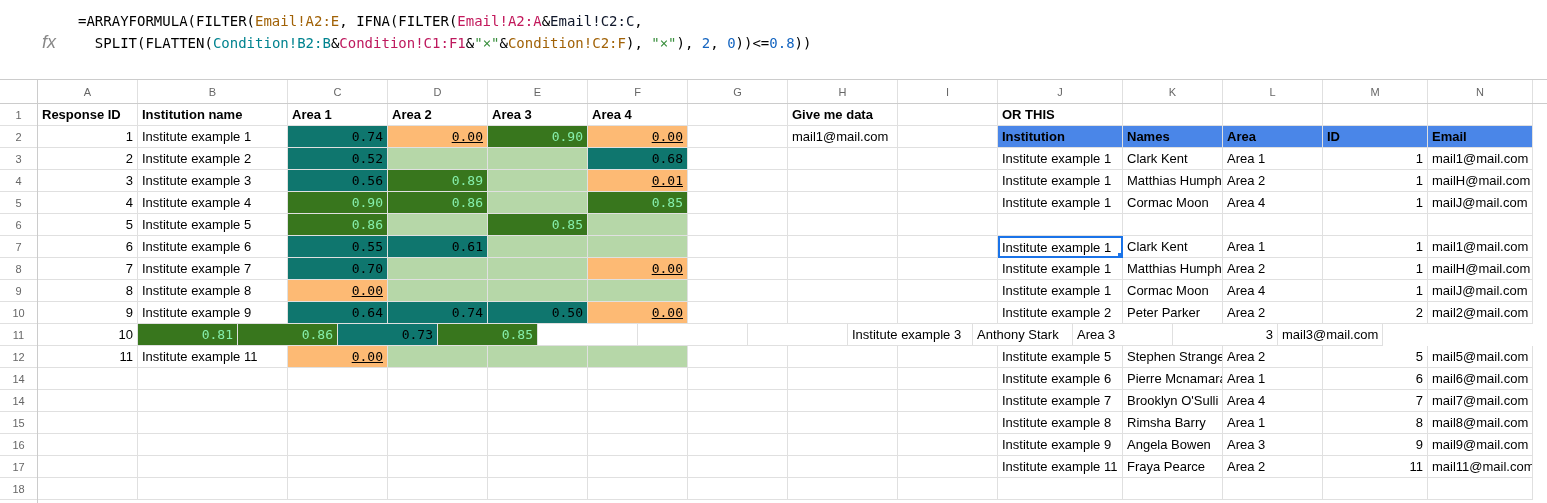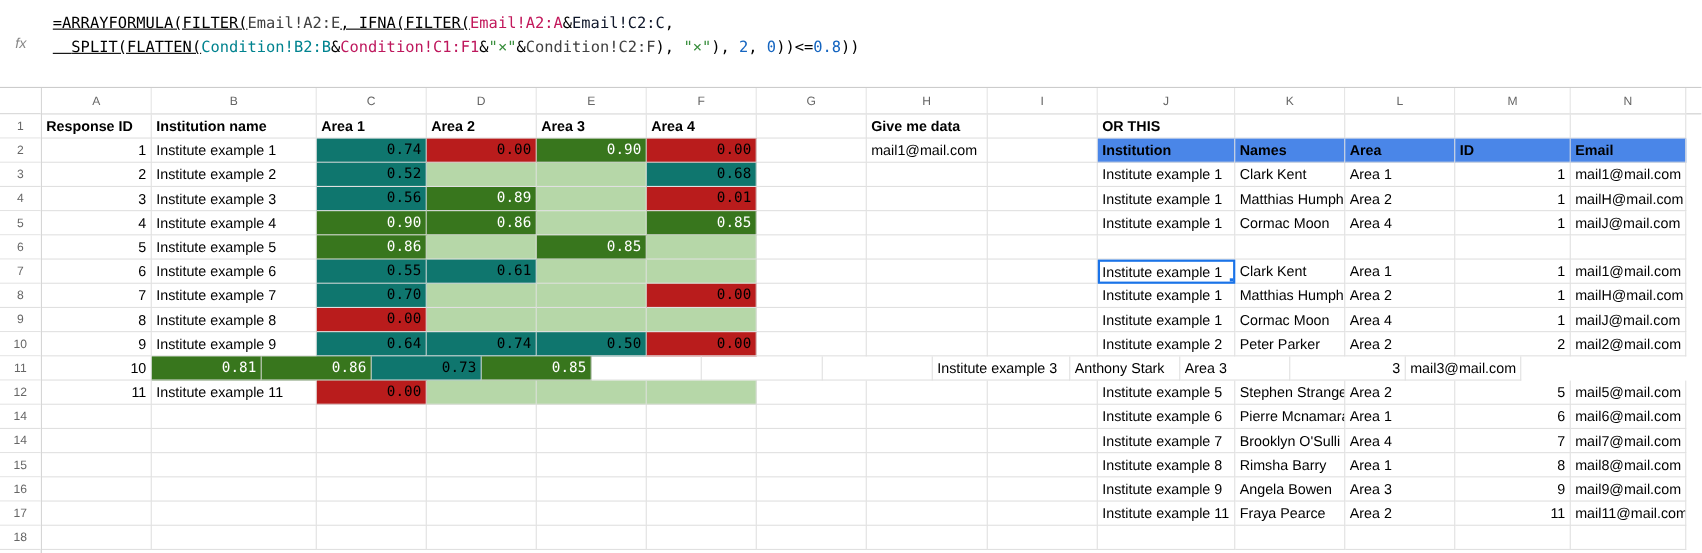--- a/index.html
+++ b/index.html
@@ -1,22 +1,22 @@
 <!DOCTYPE html>
 <html><head>
 <meta charset="utf-8">
 <style>
   * { box-sizing: border-box; margin: 0; padding: 0; }
   body { font-family: Arial, sans-serif; font-size: 13px; color: #000; background: #fff; overflow: hidden; width: 1547px; height: 503px; }
   
   .formula-bar { display: flex; align-items: flex-start; border-bottom: 1px solid #ccc; height: 80px; padding: 4px 0; }
-  .fx-label { width: 38px; display: flex; align-items: center; justify-content: center; font-style: italic; color: #888; font-size: 13px; padding-top: 28px; }
+  .fx-label { width: 38px; display: flex; align-items: center; justify-content: center; font-style: italic; color: #888; font-size: 18px; padding-top: 28px; margin-left: 30px; }
   .formula-content { flex: 1; padding: 6px 10px; font-family: 'Consolas', monospace; font-size: 14px; line-height: 22px; white-space: pre-wrap; }
-  .formula-content .fn { color: #000; text-decoration: underline; }
-  .formula-content .ref1 { color: #404040; }
+  .formula-content .fn { color: #000; }
+  .formula-content .ref1 { color: #a16207; }
   .formula-content .ref2 { color: #c2185b; }
   .formula-content .ref3 { color: #0f172a; }
   .formula-content .str { color: #388e3c; }
   .formula-content .num { color: #1565c0; }
   .formula-content .ref4 { color: #00838f; }
   .formula-content .ref5 { color: #be185d; }
 
   .grid-container { display: flex; height: calc(100% - 80px); }
   .row-headers { width: 38px; border-right: 1px solid #ccc; }
   .row-header-corner { height: 24px; border-bottom: 1px solid #ccc; background: #fff; }
@@ -37,23 +37,23 @@
   .col-H { width: 110px; }
   .col-I { width: 100px; }
   .col-J { width: 125px; }
   .col-K, .col-L { width: 100px; }
   .col-M { width: 105px; }
   .col-N { width: 105px; }
   
   .right { justify-content: flex-end; }
   .bold { font-weight: bold; }
   
-  .bg-red { background: #b91c1c; }
+  .bg-red { background: #fdba74; text-decoration: underline; }
   .bg-orange { background: #0f766e; }
-  .bg-darkgreen { background: #38761d; color: #ffffff; padding-left: 35px; }
+  .bg-darkgreen { background: #38761d; color: #86efac; padding-left: 35px; }
   .bg-lightgreen { background: #b6d7a8; }
   .mono-num { font-family: 'Consolas', monospace; }
   
   .blue-header { background: #4a86e8; color: #000000; font-weight: bold; }
   
   .active-cell { border: 2px solid #1a73e8; padding: 0 2px; height: 22px; position: relative; z-index: 2; }
   .active-cell::after { content: ''; position: absolute; right: -3px; bottom: -3px; width: 6px; height: 6px; background: #1a73e8; }
 </style>
 </head>
 <body>

